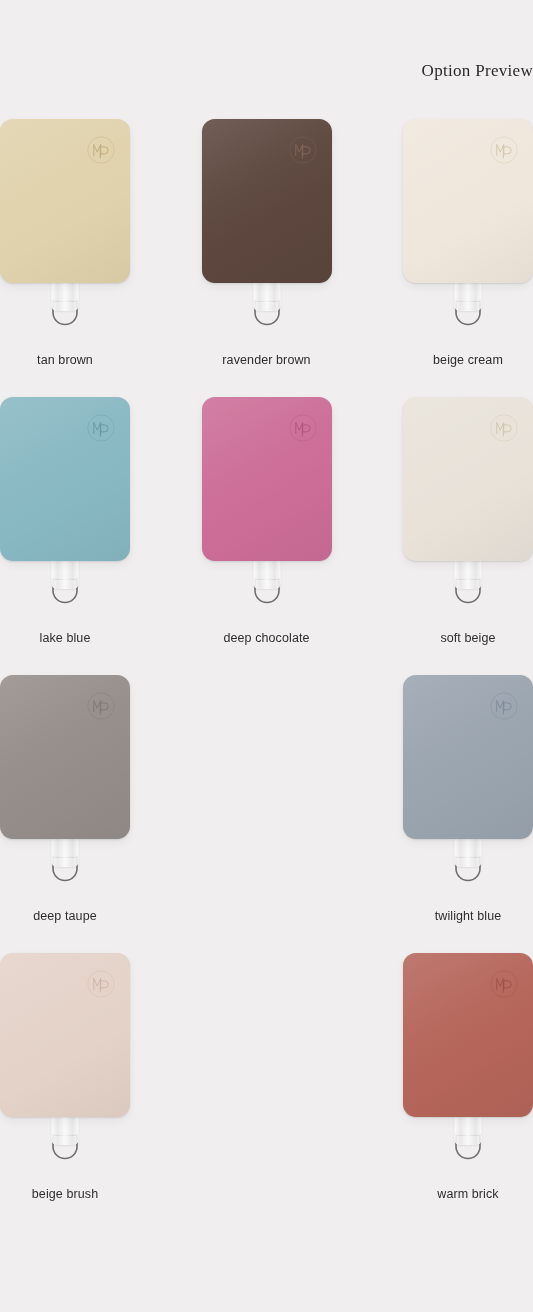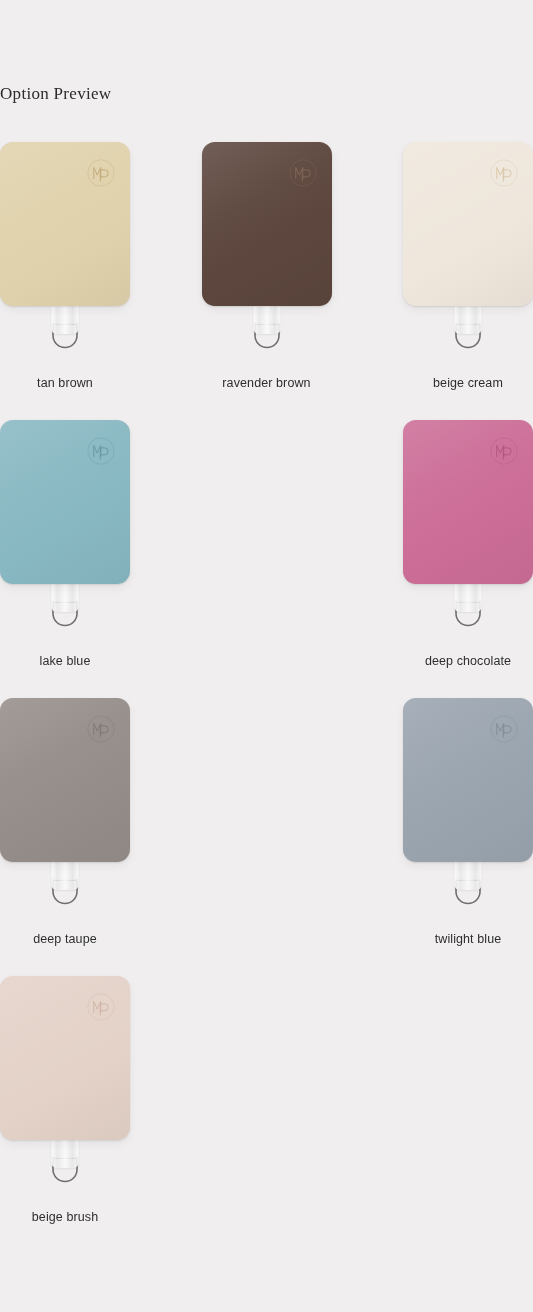--- a/index.html
+++ b/index.html
@@ -18,29 +18,28 @@
 
   .page {
     width: 533px;
     height: 1312px;
     position: relative;
     background: #f0eeee;
   }
 
   
   .page-title {
-    text-align: left;
+    text-align: right;
     font-family: "Liberation Serif", serif;
     font-size: 17px;
     font-weight: 400;
     color: #2b2b2b;
     letter-spacing: 0.3px;
-    padding-top: 36px;
+    padding-top: 60px;
     line-height: 22px;
-    margin-top: 47px;
   }
 
   
   .grid {
     margin-top: 37px;
     display: flex;
     flex-direction: column;
     gap: 0px;
   }
 
@@ -295,20 +294,48 @@
         <svg viewBox="0 0 64 48" xmlns="http://www.w3.org/2000/svg">
           <path d="M16 2 L16 18 A16 16 0 0 0 48 18 L48 2" fill="none" stroke="#6e6e6e" stroke-width="2.1" stroke-linecap="round"></path>
           <path d="M16 3.2 L48 3.2" fill="none" stroke="#8a8a8a" stroke-width="1.4"></path>
         </svg>
       </div>
 
     </div>
     <div class="swatch-label">deep chocolate</div>
   </div>
 
+  <div class="cell">
+    <div class="card-wrap">
+
+      <div class="card" style="background: rgb(232, 226, 217);">
+        <span class="monogram" style="color: rgb(192, 174, 140);">
+          <svg viewBox="0 0 40 40" xmlns="http://www.w3.org/2000/svg">
+            <circle cx="20" cy="20" r="15.5" fill="none" stroke="currentColor" stroke-width="0.9" opacity="0.5"></circle>
+
+            <path d="M11.5 26.5 L11.5 13.5 L15.6 22.5 L19.7 13.5 L19.7 26.5" fill="none" stroke="currentColor" stroke-width="1.15" stroke-linecap="round" stroke-linejoin="round"></path>
+
+            <path d="M19.2 29.5 L19.2 16.3 L24.3 16.3
+                     a4.1 4.1 0 0 1 0 8.2 L19.2 24.5" fill="none" stroke="currentColor" stroke-width="1.15" stroke-linecap="round" stroke-linejoin="round"></path>
+          </svg>
+        </span>
+      </div>
+
+      <div class="strap"></div>
+
+      <div class="dring">
+        <svg viewBox="0 0 64 48" xmlns="http://www.w3.org/2000/svg">
+          <path d="M16 2 L16 18 A16 16 0 0 0 48 18 L48 2" fill="none" stroke="#6e6e6e" stroke-width="2.1" stroke-linecap="round"></path>
+          <path d="M16 3.2 L48 3.2" fill="none" stroke="#8a8a8a" stroke-width="1.4"></path>
+        </svg>
+      </div>
+
+    </div>
+    <div class="swatch-label">soft beige</div>
+  </div>
 </div>
       <div class="row-gap"></div>
       <div class="row">
   <div class="cell">
     <div class="card-wrap">
 
       <div class="card" style="background: rgb(149, 141, 137);">
         <span class="monogram" style="color: rgb(109, 99, 94);">
           <svg viewBox="0 0 40 40" xmlns="http://www.w3.org/2000/svg">
             <circle cx="20" cy="20" r="15.5" fill="none" stroke="currentColor" stroke-width="0.9" opacity="0.5"></circle>
@@ -387,16 +414,44 @@
         <svg viewBox="0 0 64 48" xmlns="http://www.w3.org/2000/svg">
           <path d="M16 2 L16 18 A16 16 0 0 0 48 18 L48 2" fill="none" stroke="#6e6e6e" stroke-width="2.1" stroke-linecap="round"></path>
           <path d="M16 3.2 L48 3.2" fill="none" stroke="#8a8a8a" stroke-width="1.4"></path>
         </svg>
       </div>
 
     </div>
     <div class="swatch-label">beige brush</div>
   </div>
 
+  <div class="cell">
+    <div class="card-wrap">
+
+      <div class="card" style="background: rgb(181, 101, 90);">
+        <span class="monogram" style="color: rgb(138, 62, 52);">
+          <svg viewBox="0 0 40 40" xmlns="http://www.w3.org/2000/svg">
+            <circle cx="20" cy="20" r="15.5" fill="none" stroke="currentColor" stroke-width="0.9" opacity="0.5"></circle>
+
+            <path d="M11.5 26.5 L11.5 13.5 L15.6 22.5 L19.7 13.5 L19.7 26.5" fill="none" stroke="currentColor" stroke-width="1.15" stroke-linecap="round" stroke-linejoin="round"></path>
+
+            <path d="M19.2 29.5 L19.2 16.3 L24.3 16.3
+                     a4.1 4.1 0 0 1 0 8.2 L19.2 24.5" fill="none" stroke="currentColor" stroke-width="1.15" stroke-linecap="round" stroke-linejoin="round"></path>
+          </svg>
+        </span>
+      </div>
+
+      <div class="strap"></div>
+
+      <div class="dring">
+        <svg viewBox="0 0 64 48" xmlns="http://www.w3.org/2000/svg">
+          <path d="M16 2 L16 18 A16 16 0 0 0 48 18 L48 2" fill="none" stroke="#6e6e6e" stroke-width="2.1" stroke-linecap="round"></path>
+          <path d="M16 3.2 L48 3.2" fill="none" stroke="#8a8a8a" stroke-width="1.4"></path>
+        </svg>
+      </div>
+
+    </div>
+    <div class="swatch-label">warm brick</div>
+  </div>
 </div>
     </div>
 
 </div>
 
 </body></html>

